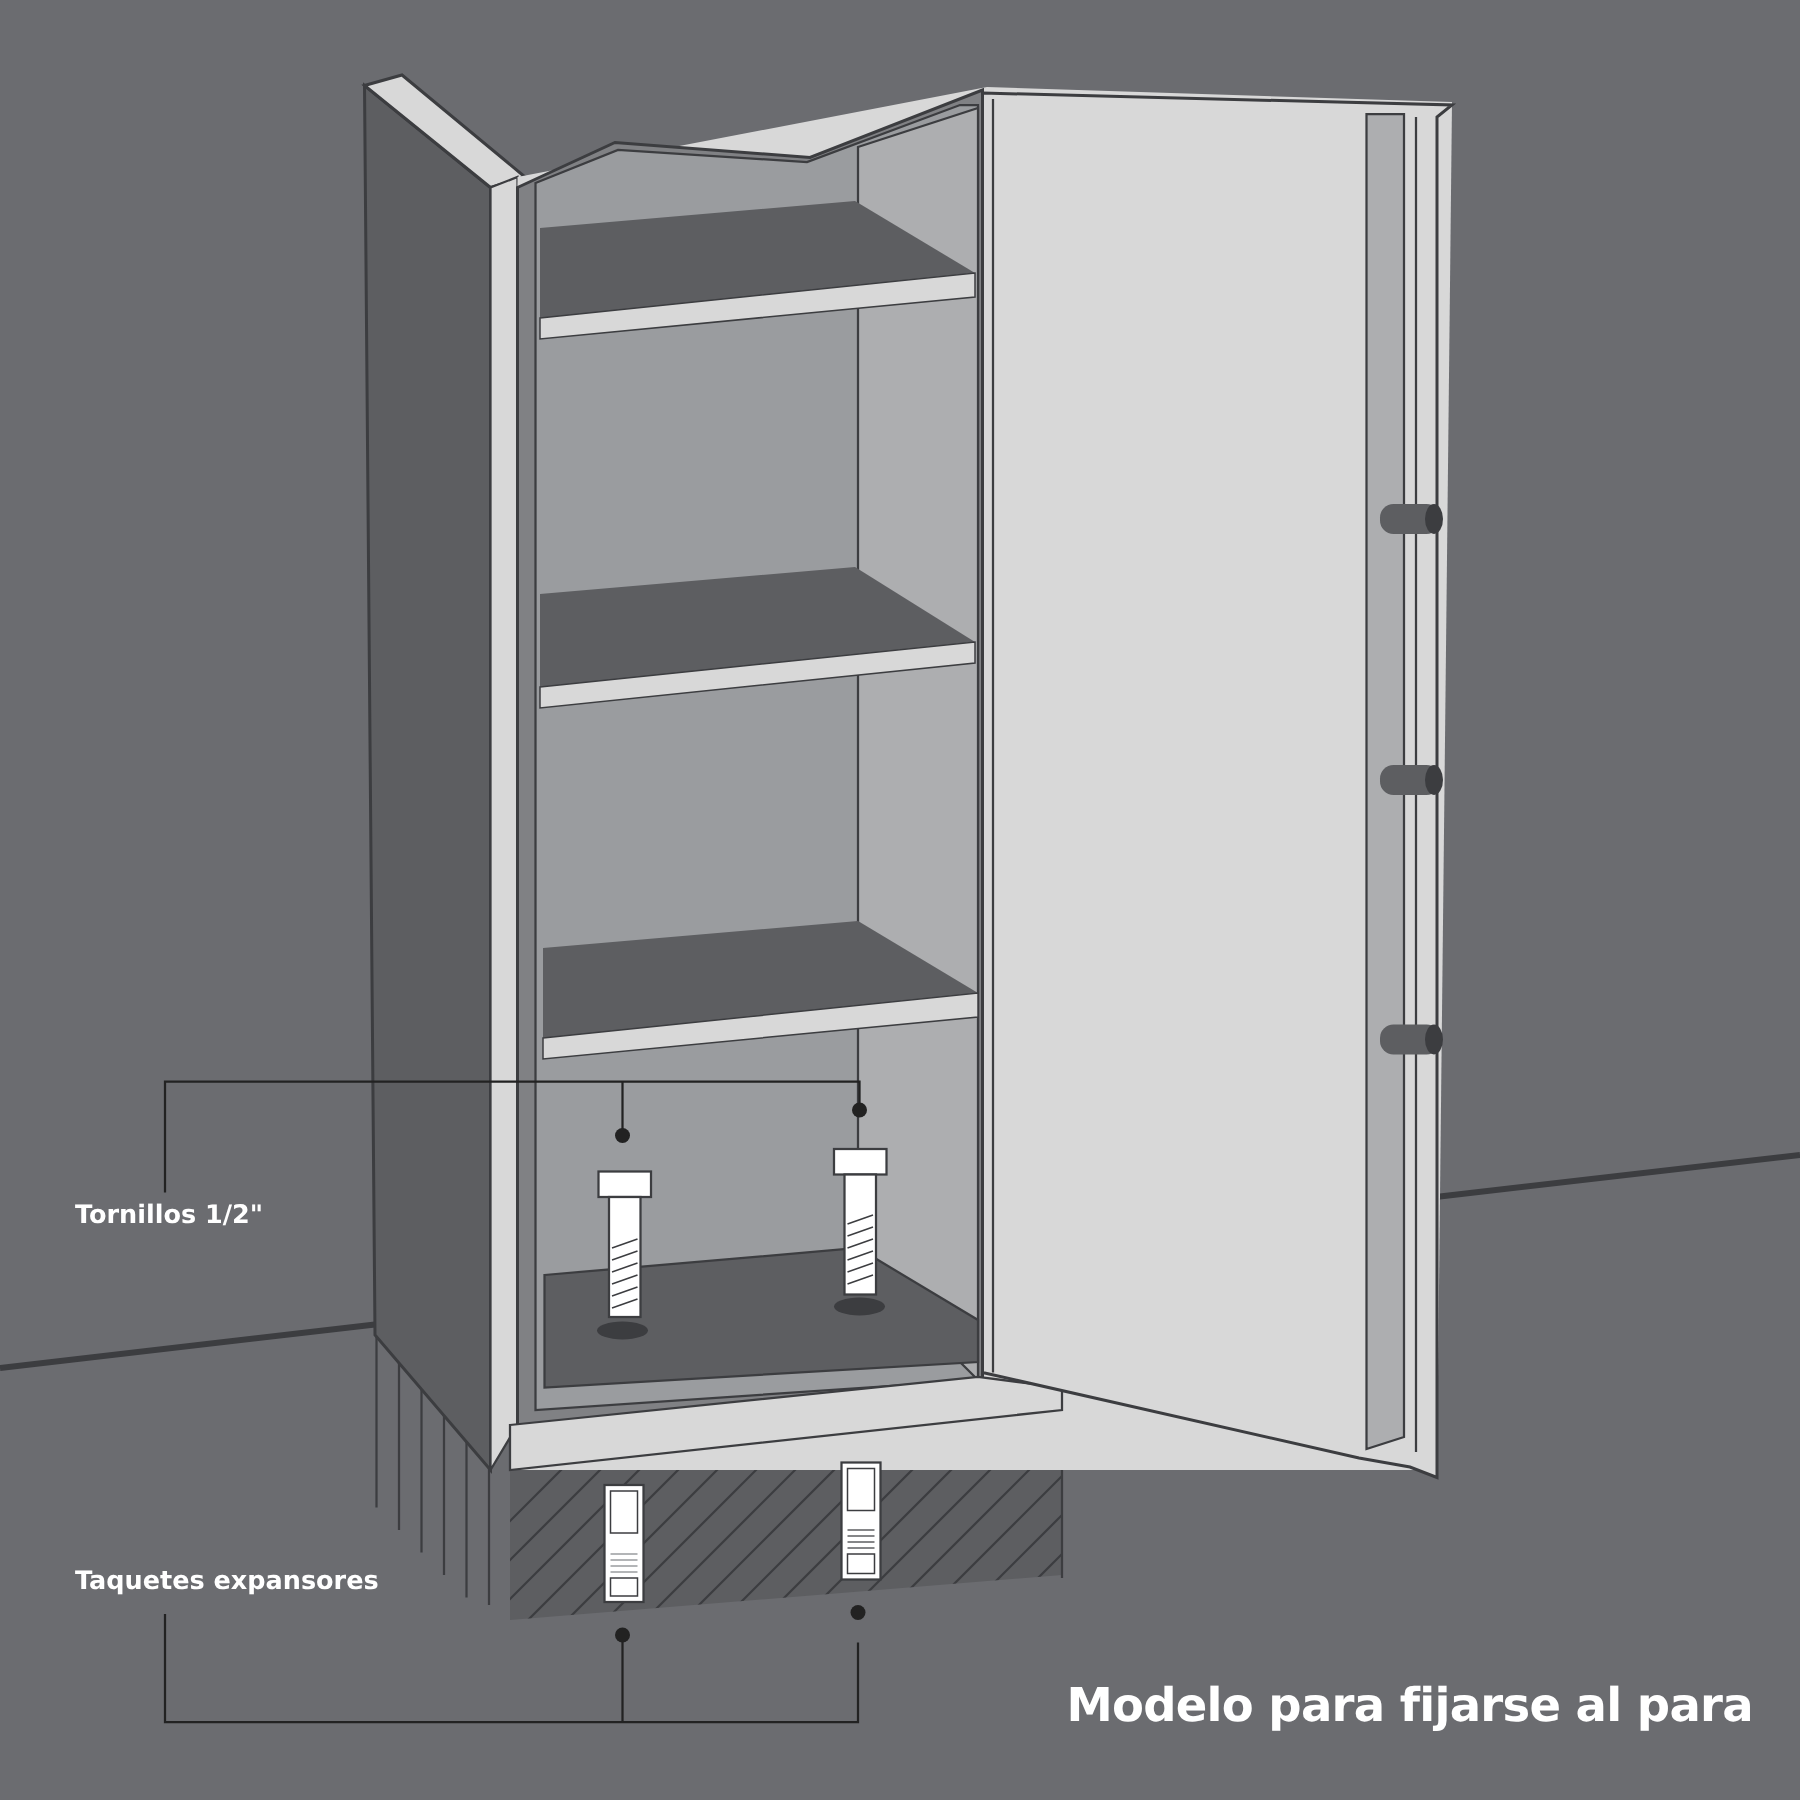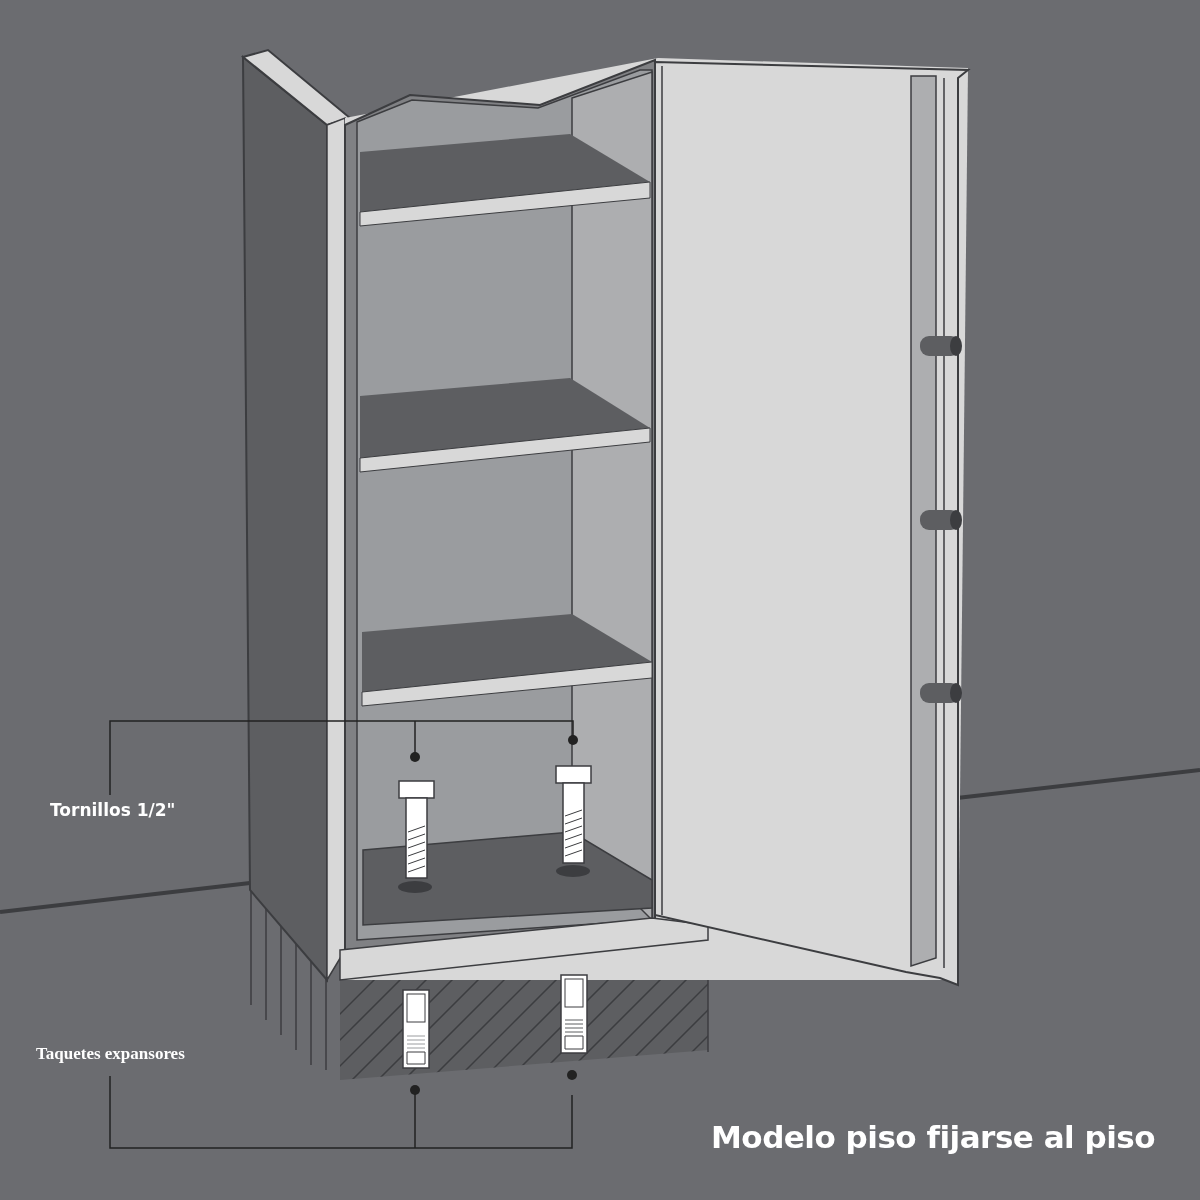--- a/index.html
+++ b/index.html
@@ -1,20 +1,20 @@
 <!DOCTYPE html>
 <html><head>
   <meta charset="utf-8">
   <style>
     html, body { margin: 0; padding: 0; }
     body { width: 1200px; height: 1200px; background: #6b6c70; overflow: hidden; position: relative; }
     #stage { position: absolute; left: 0; top: 0; width: 1200px; height: 1200px; }
     .label { position: absolute; color: #ffffff; font-family: "DejaVu Sans", sans-serif; font-weight: bold; white-space: nowrap; }
     #lbl-bolts { left: 50px; top: 800px; font-size: 17px; }
-    #lbl-anchors { left: 36px; top: 1044px; font-size: 17px; font-family: Liberation Serif, serif; }
+    #lbl-anchors { left: 50px; top: 1044px; font-size: 17px; }
     #lbl-title { left: 711px; top: 1119px; font-size: 31px; letter-spacing: -0.5px; }
   </style>
 </head>
 <body>
 
 <svg id="stage" viewBox="0 0 1200 1200" xmlns="http://www.w3.org/2000/svg">
 
   <g>
     <line x1="0" y1="912" x2="250" y2="883" stroke="#3c3d40" stroke-width="4"></line>
   </g>
@@ -174,13 +174,13 @@
   <g stroke="#222" stroke-width="1.5" fill="none">
     <polyline points="110,1076 110,1148 572,1148 572,1095"></polyline>
     <line x1="415" y1="1148" x2="415" y2="1090"></line>
   </g>
   <circle cx="415" cy="1090" r="5" fill="#222"></circle>
   <circle cx="572" cy="1075" r="5" fill="#222"></circle>
 </svg>
 
 <div id="lbl-bolts" class="label">Tornillos 1/2"</div>
 <div id="lbl-anchors" class="label">Taquetes expansores</div>
-<div id="lbl-title" class="label">Modelo piso fijarse al piso</div>
+<div id="lbl-title" class="label">Modelo para fijarse al para</div>
 
 </body></html>

